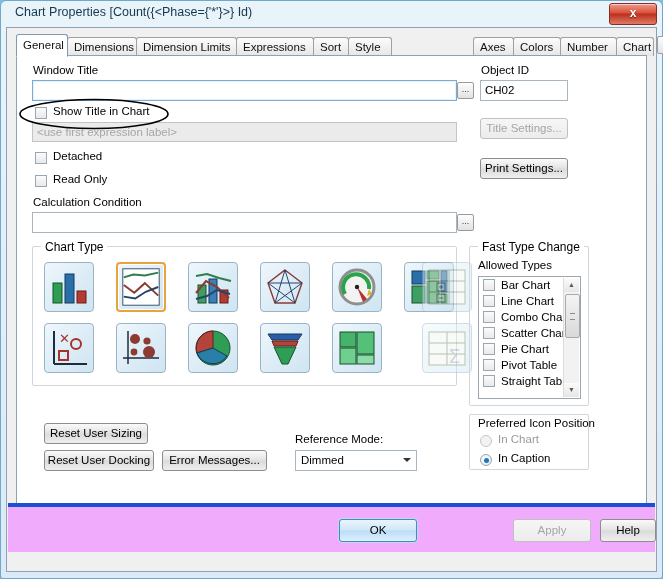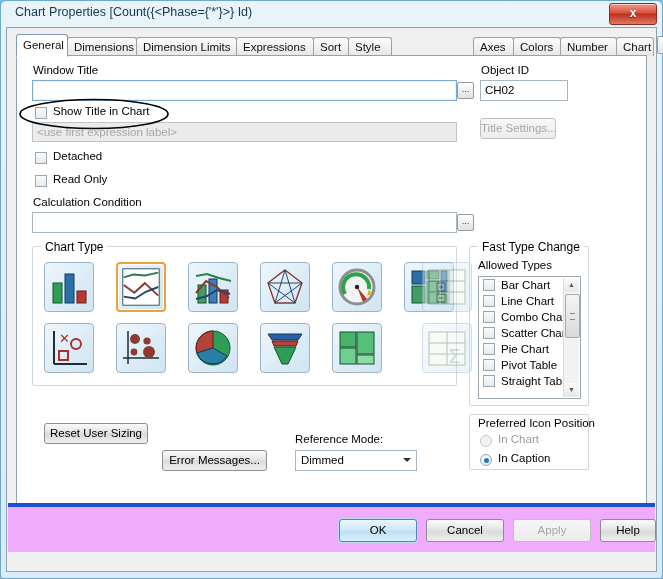--- a/index.html
+++ b/index.html
@@ -218,21 +218,22 @@
       <div class="cbx" style="left:18px;top:119px;"></div>
       <div class="lbl" style="left:36px;top:117px;">Read Only</div>
 
       <div class="lbl" style="left:16px;top:140px;">Calculation Condition</div>
       <div class="tbox" style="left:15px;top:156px;width:425px;height:21px;"></div>
       <div class="ellipsis-btn" style="left:440px;top:158px;">...</div>
 
       <div class="lbl" style="left:464px;top:8px;">Object ID</div>
       <div class="tbox" style="left:463px;top:24px;width:88px;height:21px;">CH02</div>
 
-      <div class="btn disabled" style="left:463px;top:62px;width:76px;height:21px;line-height:19px;">Title Settings...</div>
+      <div class="btn disabled" style="left:463px;top:62px;width:88px;height:21px;line-height:19px;">Title Settings...</div>
+      <div class="btn" style="left:463px;top:102px;width:88px;height:21px;line-height:19px;">Print Settings...</div>
 
       <div class="group" style="left:15px;top:190px;width:425px;height:140px;"></div>
       <div class="group-title" style="left:24px;top:184px;">Chart Type</div>
 
       <div class="ctile" style="left:27px;top:206px;">
         <svg width="48" height="48" viewBox="0 0 48 48">
           <rect x="8" y="20" width="9" height="20" fill="#2f9e55" stroke="#14532c" stroke-width="1"></rect>
           <rect x="20" y="11" width="9" height="29" fill="#2a6fa8" stroke="#123b5c" stroke-width="1"></rect>
           <rect x="32" y="28" width="9" height="12" fill="#b33b33" stroke="#6a1c17" stroke-width="1"></rect>
         </svg>
@@ -372,32 +373,32 @@
       </div>
 
       <div class="group" style="left:452px;top:358px;width:120px;height:56px;"></div>
       <div class="lbl" style="left:461px;top:361px;">Preferred Icon Position</div>
       <div class="radio disabled" style="left:463px;top:379px;"></div>
       <div class="lbl dim" style="left:481px;top:377px;text-align:center;">In Chart</div>
       <div class="radio checked" style="left:463px;top:398px;"></div>
       <div class="lbl" style="left:481px;top:396px;">In Caption</div>
 
       <div class="btn" style="left:27px;top:367px;width:104px;height:21px;line-height:19px;">Reset User Sizing</div>
+      <div class="btn" style="left:27px;top:394px;width:110px;height:21px;line-height:19px;">Reset User Docking</div>
       <div class="btn" style="left:145px;top:394px;width:105px;height:21px;line-height:19px;">Error Messages...</div>
 
       <div class="lbl" style="left:278px;top:377px;">Reference Mode:</div>
       <div class="select" style="left:278px;top:394px;width:122px;height:21px;">
         <span>Dimmed</span>
         <span class="arw"></span>
       </div>
     </div>
 
     <div id="footer">
       <div class="btn default" style="left:331px;top:12px;width:78px;height:23px;line-height:21px;">OK</div>
-      <div class="btn" style="left:418px;top:12px;width:78px;height:23px;line-height:21px;">Cancel</div>
       <div class="btn disabled" style="left:505px;top:12px;width:78px;height:23px;line-height:21px;">Apply</div>
       <div class="btn" style="left:592px;top:12px;width:56px;height:23px;line-height:21px;">Help</div>
     </div>
   </div>
 
   <svg id="annot" viewBox="0 0 155 34">
     <ellipse cx="77" cy="17" rx="74" ry="14.5" fill="none" stroke="#000" stroke-width="1.6"></ellipse>
   </svg>
 
 </div>

